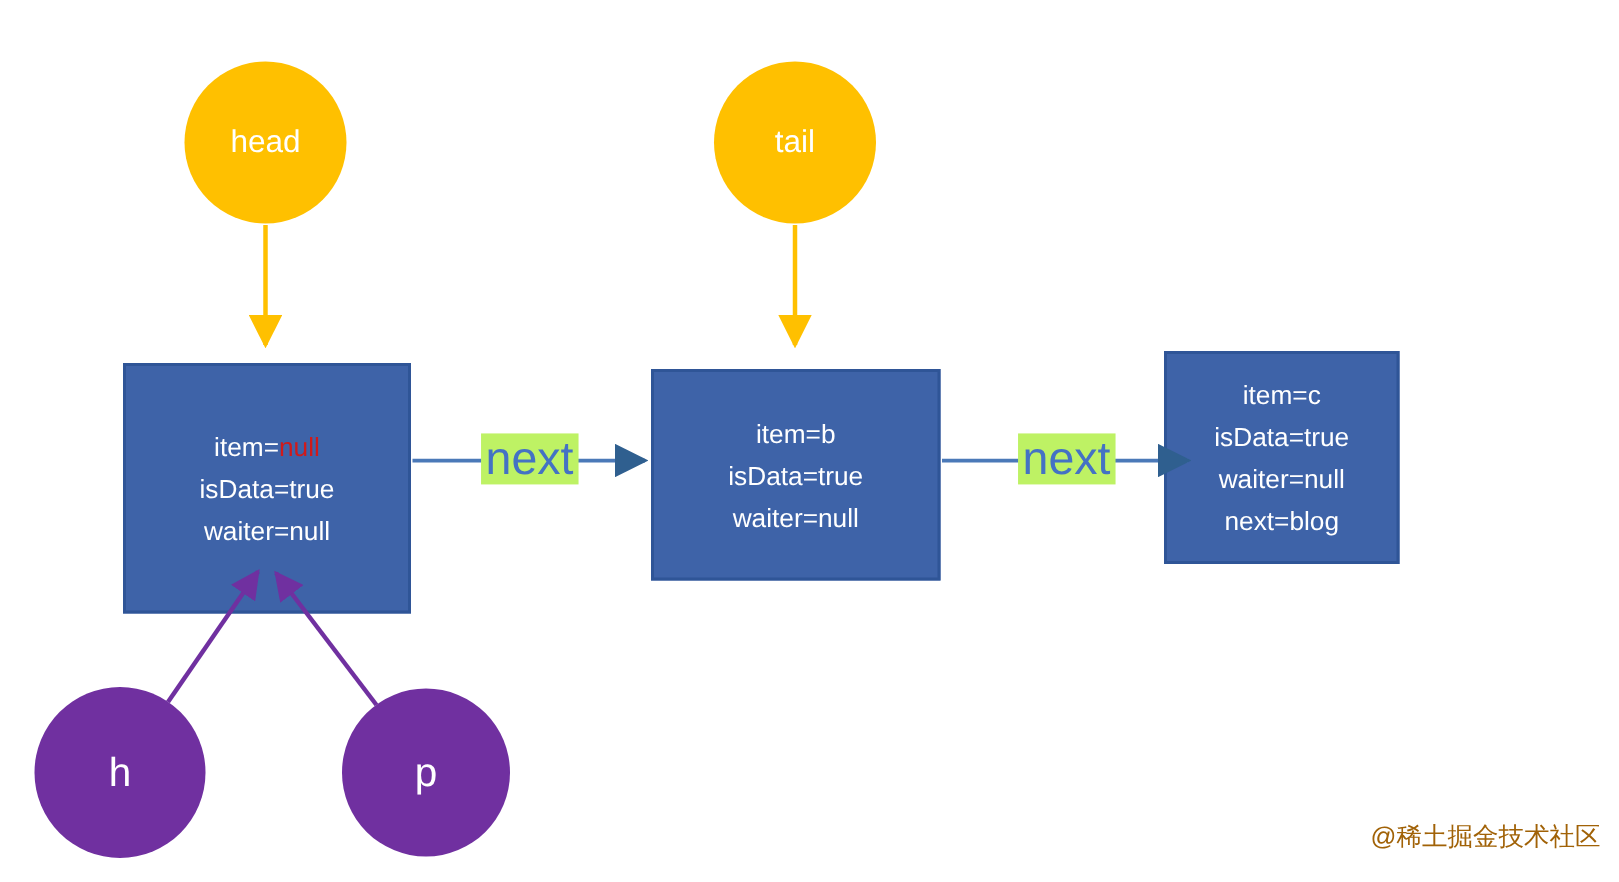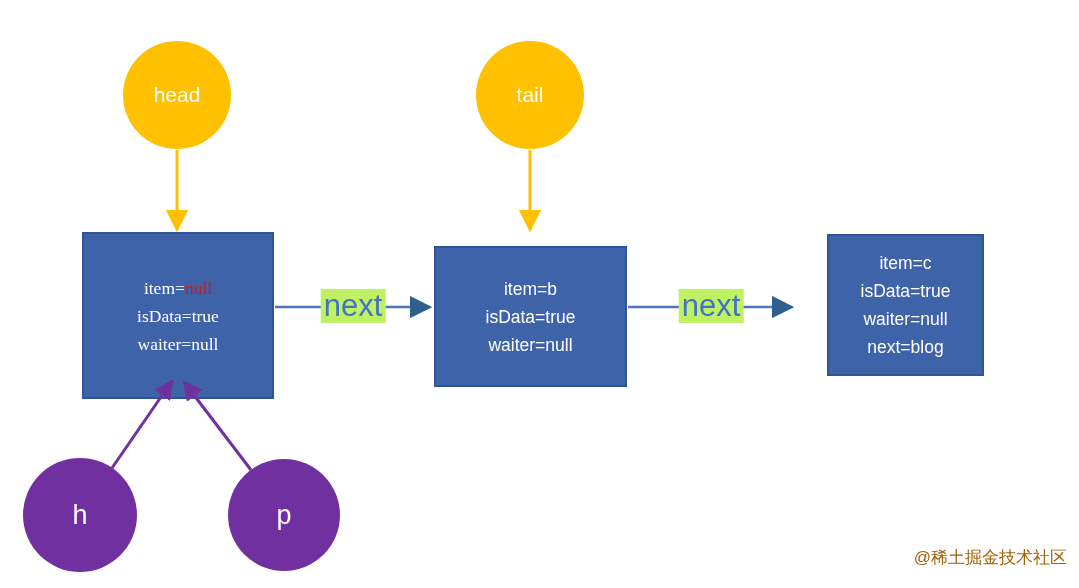--- a/index.html
+++ b/index.html
@@ -40,23 +40,23 @@
     display: flex;
     flex-direction: column;
     align-items: center;
     justify-content: center;
     color: #ffffff;
     font-size: 17.5px;
     line-height: 28px;
     text-align: center;
     z-index: 2;
   }
-  #node-1 { left: 82px;  top: 232px; width: 192px; height: 167px; font-family: Liberation Serif, serif; }
+  #node-1 { left: 82px;  top: 242px; width: 192px; height: 167px; }
   #node-2 { left: 434px; top: 246px; width: 193px; height: 141px; }
-  #node-3 { left: 827px; top: 234px; width: 157px; height: 142px; text-align: right; }
+  #node-3 { left: 776px; top: 234px; width: 157px; height: 142px; text-align: right; }
   .null-red { color: #D01A1A; }
   
   #arrow-layer {
     position: absolute;
     left: 0; top: 0;
     width: 1079px; height: 588px;
     z-index: 3;
     pointer-events: none;
   }
   

